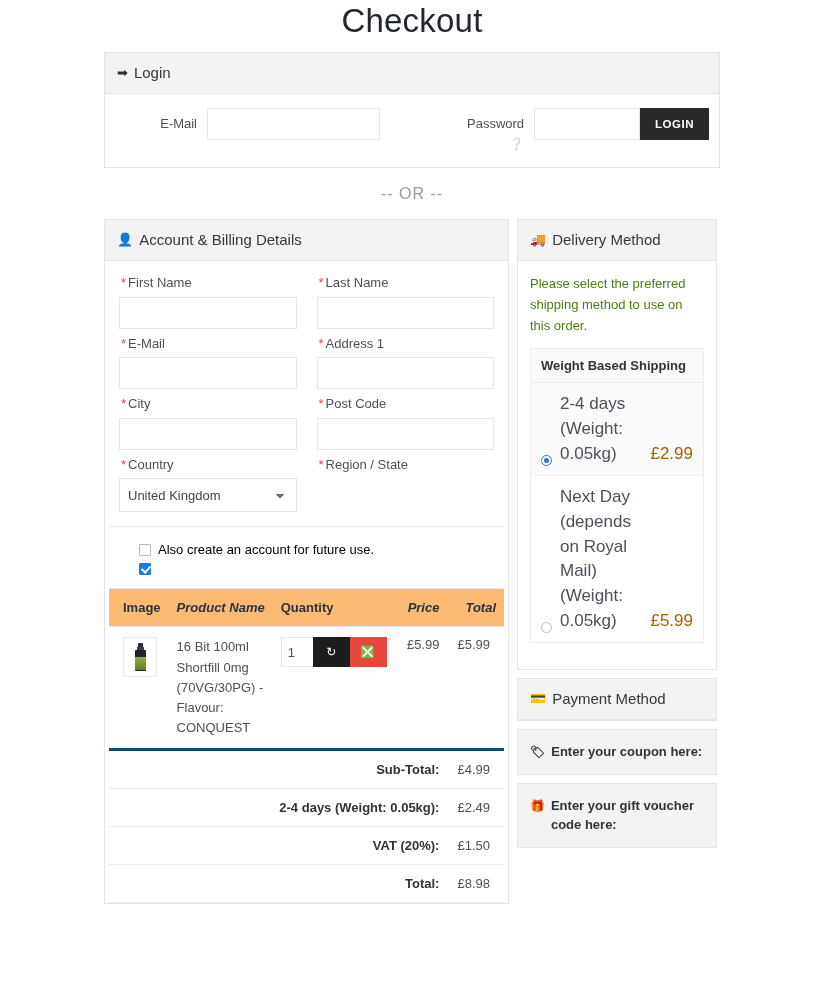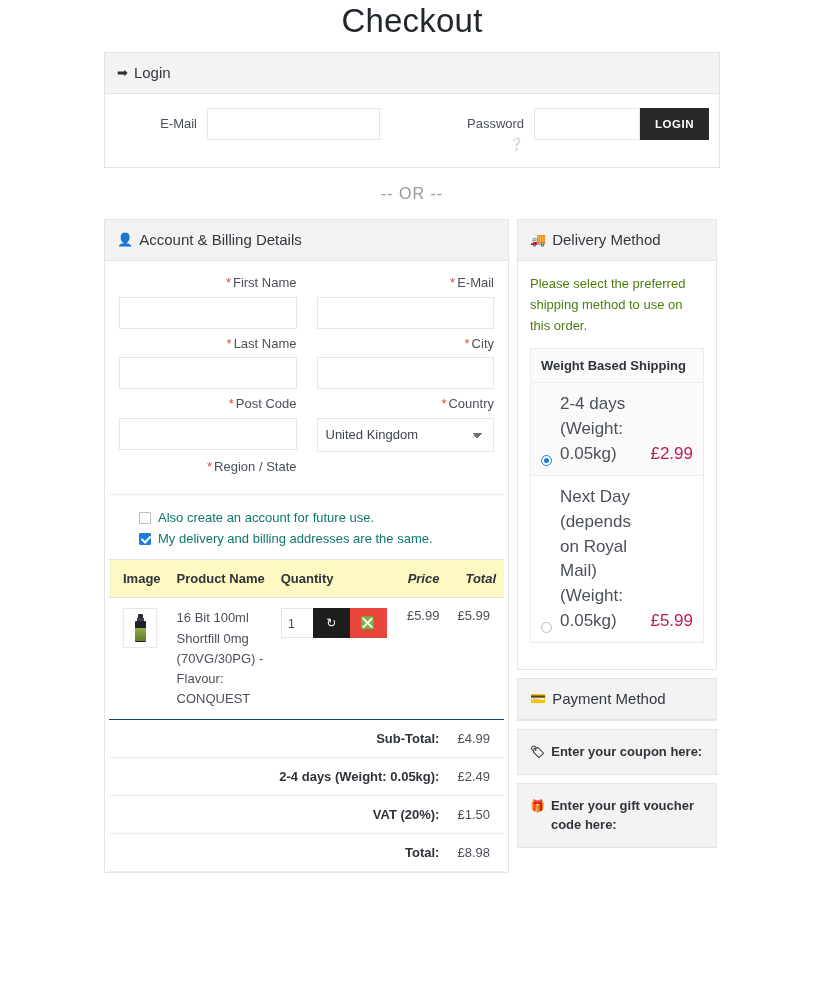--- a/index.html
+++ b/index.html
@@ -119,21 +119,20 @@
     display: flex;
     flex-wrap: wrap;
   }
   .fld { width: 50%; padding: 0 10px 0 10px; margin-bottom: 7px; }
   .flabel {
     font-size: 13px;
     color: #4b5059;
     margin: 0 0 6px 2px;
     display: block;
     line-height: 1.2;
-    text-align: right;
   }
   .req { color: #e2453c; font-size: 13px; margin-right: 2px; }
   .fld .inp, .fld select { width: 100%; display: block; }
   select.sel {
     height: 34px;
     border: 1px solid #e6e6e6;
     background: #fff;
     font-size: 13px;
     color: #3f4450;
     padding: 4px 8px;
@@ -153,21 +152,21 @@
   }
   .sel-indent { padding-left: 14px; }
 
   
   .chk-wrap { border-top: 1px solid #ececec; margin-top: 7px; padding: 12px 14px 10px 14px; }
   .chk-row {
     display: flex;
     align-items: center;
     gap: 7px;
     font-size: 13px;
-    color: #0f766e;
+    color: #000000;
     padding: 3px 16px;
   }
   .cbox {
     width: 12px; height: 12px;
     border: 1px solid #b9bcc2;
     background: #fff;
     flex: 0 0 auto;
     border-radius: 1px;
   }
   .cbox.on {
@@ -181,38 +180,38 @@
     left: 3px; top: 0px;
     width: 4px; height: 7px;
     border: solid #fff;
     border-width: 0 2px 2px 0;
     transform: rotate(42deg);
   }
 
   
   .ptable { width: 100%; border-collapse: collapse; font-size: 13px; }
   .ptable thead th {
-    background: #fef9c3;
+    background: #fdba74;
     border-top: 1px solid #e4e4e4;
     border-bottom: 1px solid #e4e4e4;
     padding: 11px 8px;
     font-weight: 700;
     color: #2f333a;
     font-size: 13px;
     text-align: left;
     white-space: nowrap;
   }
   .ptable tbody td {
-    border-bottom: 1px solid #0c4a6e;
+    border-bottom: 3px solid #0c4a6e;
     padding: 10px 8px;
     vertical-align: top;
     color: #4b5059;
   }
   .th-img { width: 56px; padding-left: 14px !important; }
-  .th-name { width: 100px; }
+  .th-name { width: 100px; font-style: italic; }
   .th-qty { width: 118px; }
   .th-price, .th-total { text-align: right !important; width: 60px; font-style: italic; }
   td.c-price, td.c-total { text-align: right; white-space: nowrap; }
   td.c-total { padding-right: 14px !important; }
 
   .thumb {
     width: 34px; height: 40px;
     border: 1px solid #e9e9e9;
     background: #fff;
     display: flex; align-items: center; justify-content: center;
@@ -294,21 +293,21 @@
   .radio.on { border-color: #1a7ee0; }
   .radio.on::after {
     content:"";
     position: absolute;
     left: 2px; top: 2px;
     width: 5px; height: 5px;
     border-radius: 50%;
     background: #1a7ee0;
   }
   .opt-text { flex: 1 1 auto; padding-right: 4px; }
-  .opt-price { white-space: nowrap; color:#be185d; }
+  .opt-price { white-space: nowrap; color:#a16207; }
 
   .pay-list { border-top: 1px solid #ececec; }
   .pay-list .opt-row { padding: 10px 10px; }
 
   .mini-panel {
     border: 1px solid #e4e4e4;
     background: #f3f3f3;
     padding: 12px 12px;
     font-size: 13px;
     font-weight: 700;
@@ -362,30 +361,34 @@
 
           <div class="panel-body" style="padding:14px 4px 0 4px;">
             <div class="form-grid">
 
               <div class="fld">
                 <label class="flabel"><span class="req">*</span><span>First Name</span></label>
                 <input class="inp" type="text" value="" style="">
               </div>
 
               <div class="fld">
+                <label class="flabel"><span class="req">*</span><span>Last Name</span></label>
+                <input class="inp" type="text" value="" style="">
+              </div>
+
+              <div class="fld">
                 <label class="flabel"><span class="req">*</span><span>E-Mail</span></label>
                 <input class="inp" type="text" value="" style="">
               </div>
 
-              <div class="fld">
-                <label class="flabel"><span class="req">*</span><span>Last Name</span></label>
+
+              <div class="fld">
+                <label class="flabel"><span class="req">*</span><span>Address 1</span></label>
                 <input class="inp" type="text" value="" style="">
               </div>
-
-
 
               <div class="fld">
                 <label class="flabel"><span class="req">*</span><span>City</span></label>
                 <input class="inp" type="text" value="" style="">
               </div>
 
               <div class="fld">
                 <label class="flabel"><span class="req">*</span><span>Post Code</span></label>
                 <input class="inp" type="text" value="" style="">
               </div>
@@ -403,21 +406,20 @@
 
             </div>
 
             <div class="chk-wrap">
               <label class="chk-row">
                 <span class="cbox"></span>
                 <span>Also create an account for future use.</span>
               </label>
               <label class="chk-row">
                 <span class="cbox on"></span>
-                <span>My delivery and billing addresses are the same.</span>
               </label>
             </div>
 
             <table class="ptable">
               <thead>
                 <tr>
                   <th class="th-img">Image</th>
                   <th class="th-name">Product Name</th>
                   <th class="th-qty">Quantity</th>
                   <th class="th-price">Price</th>

